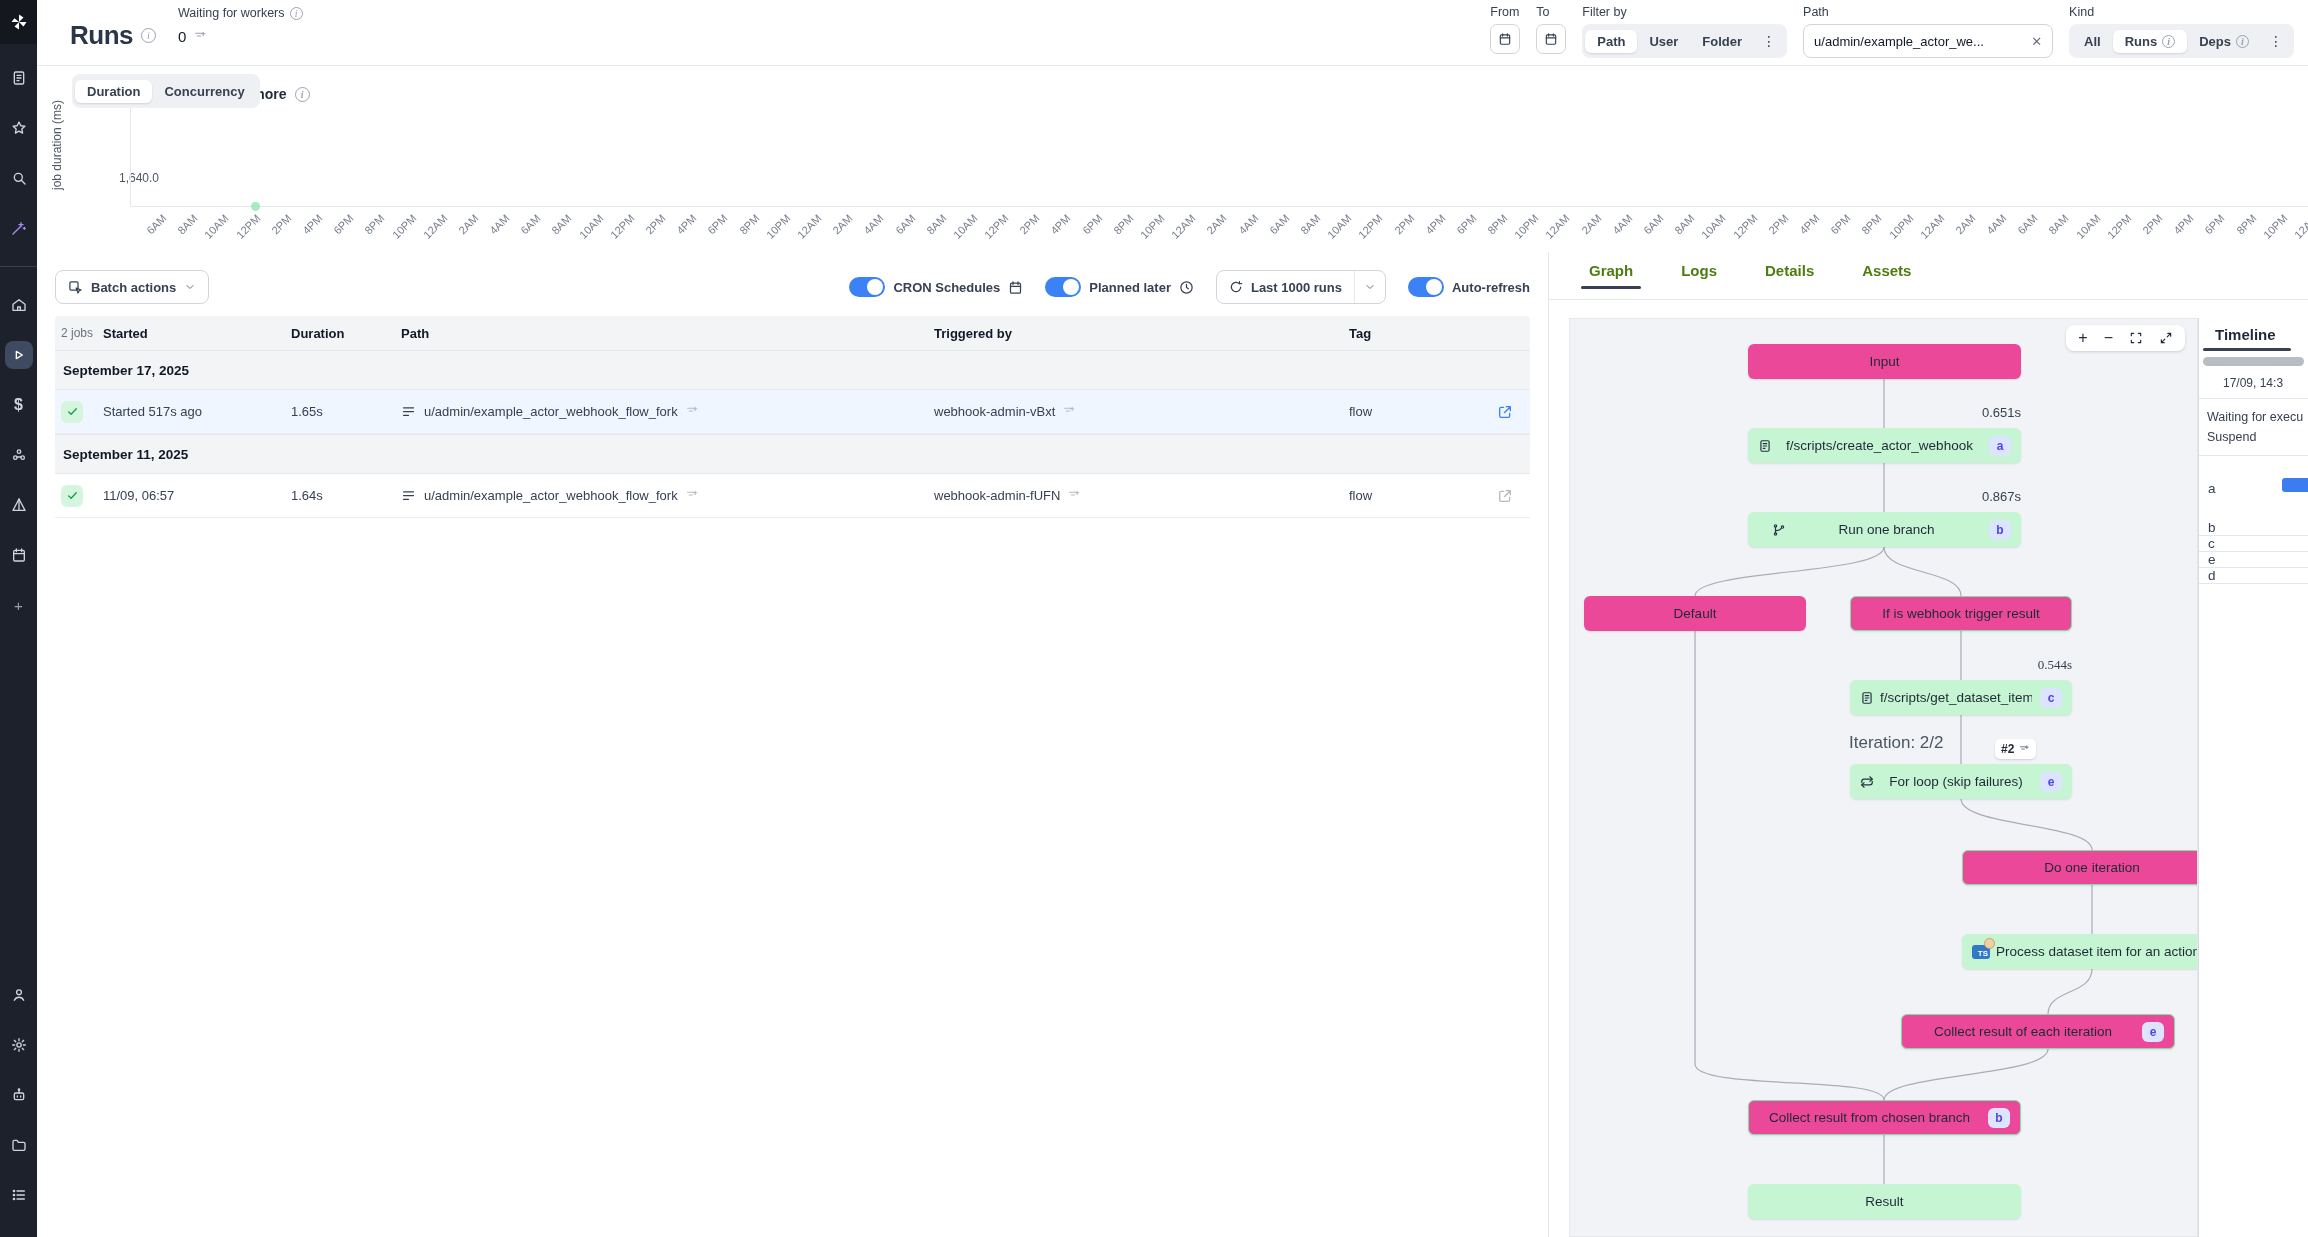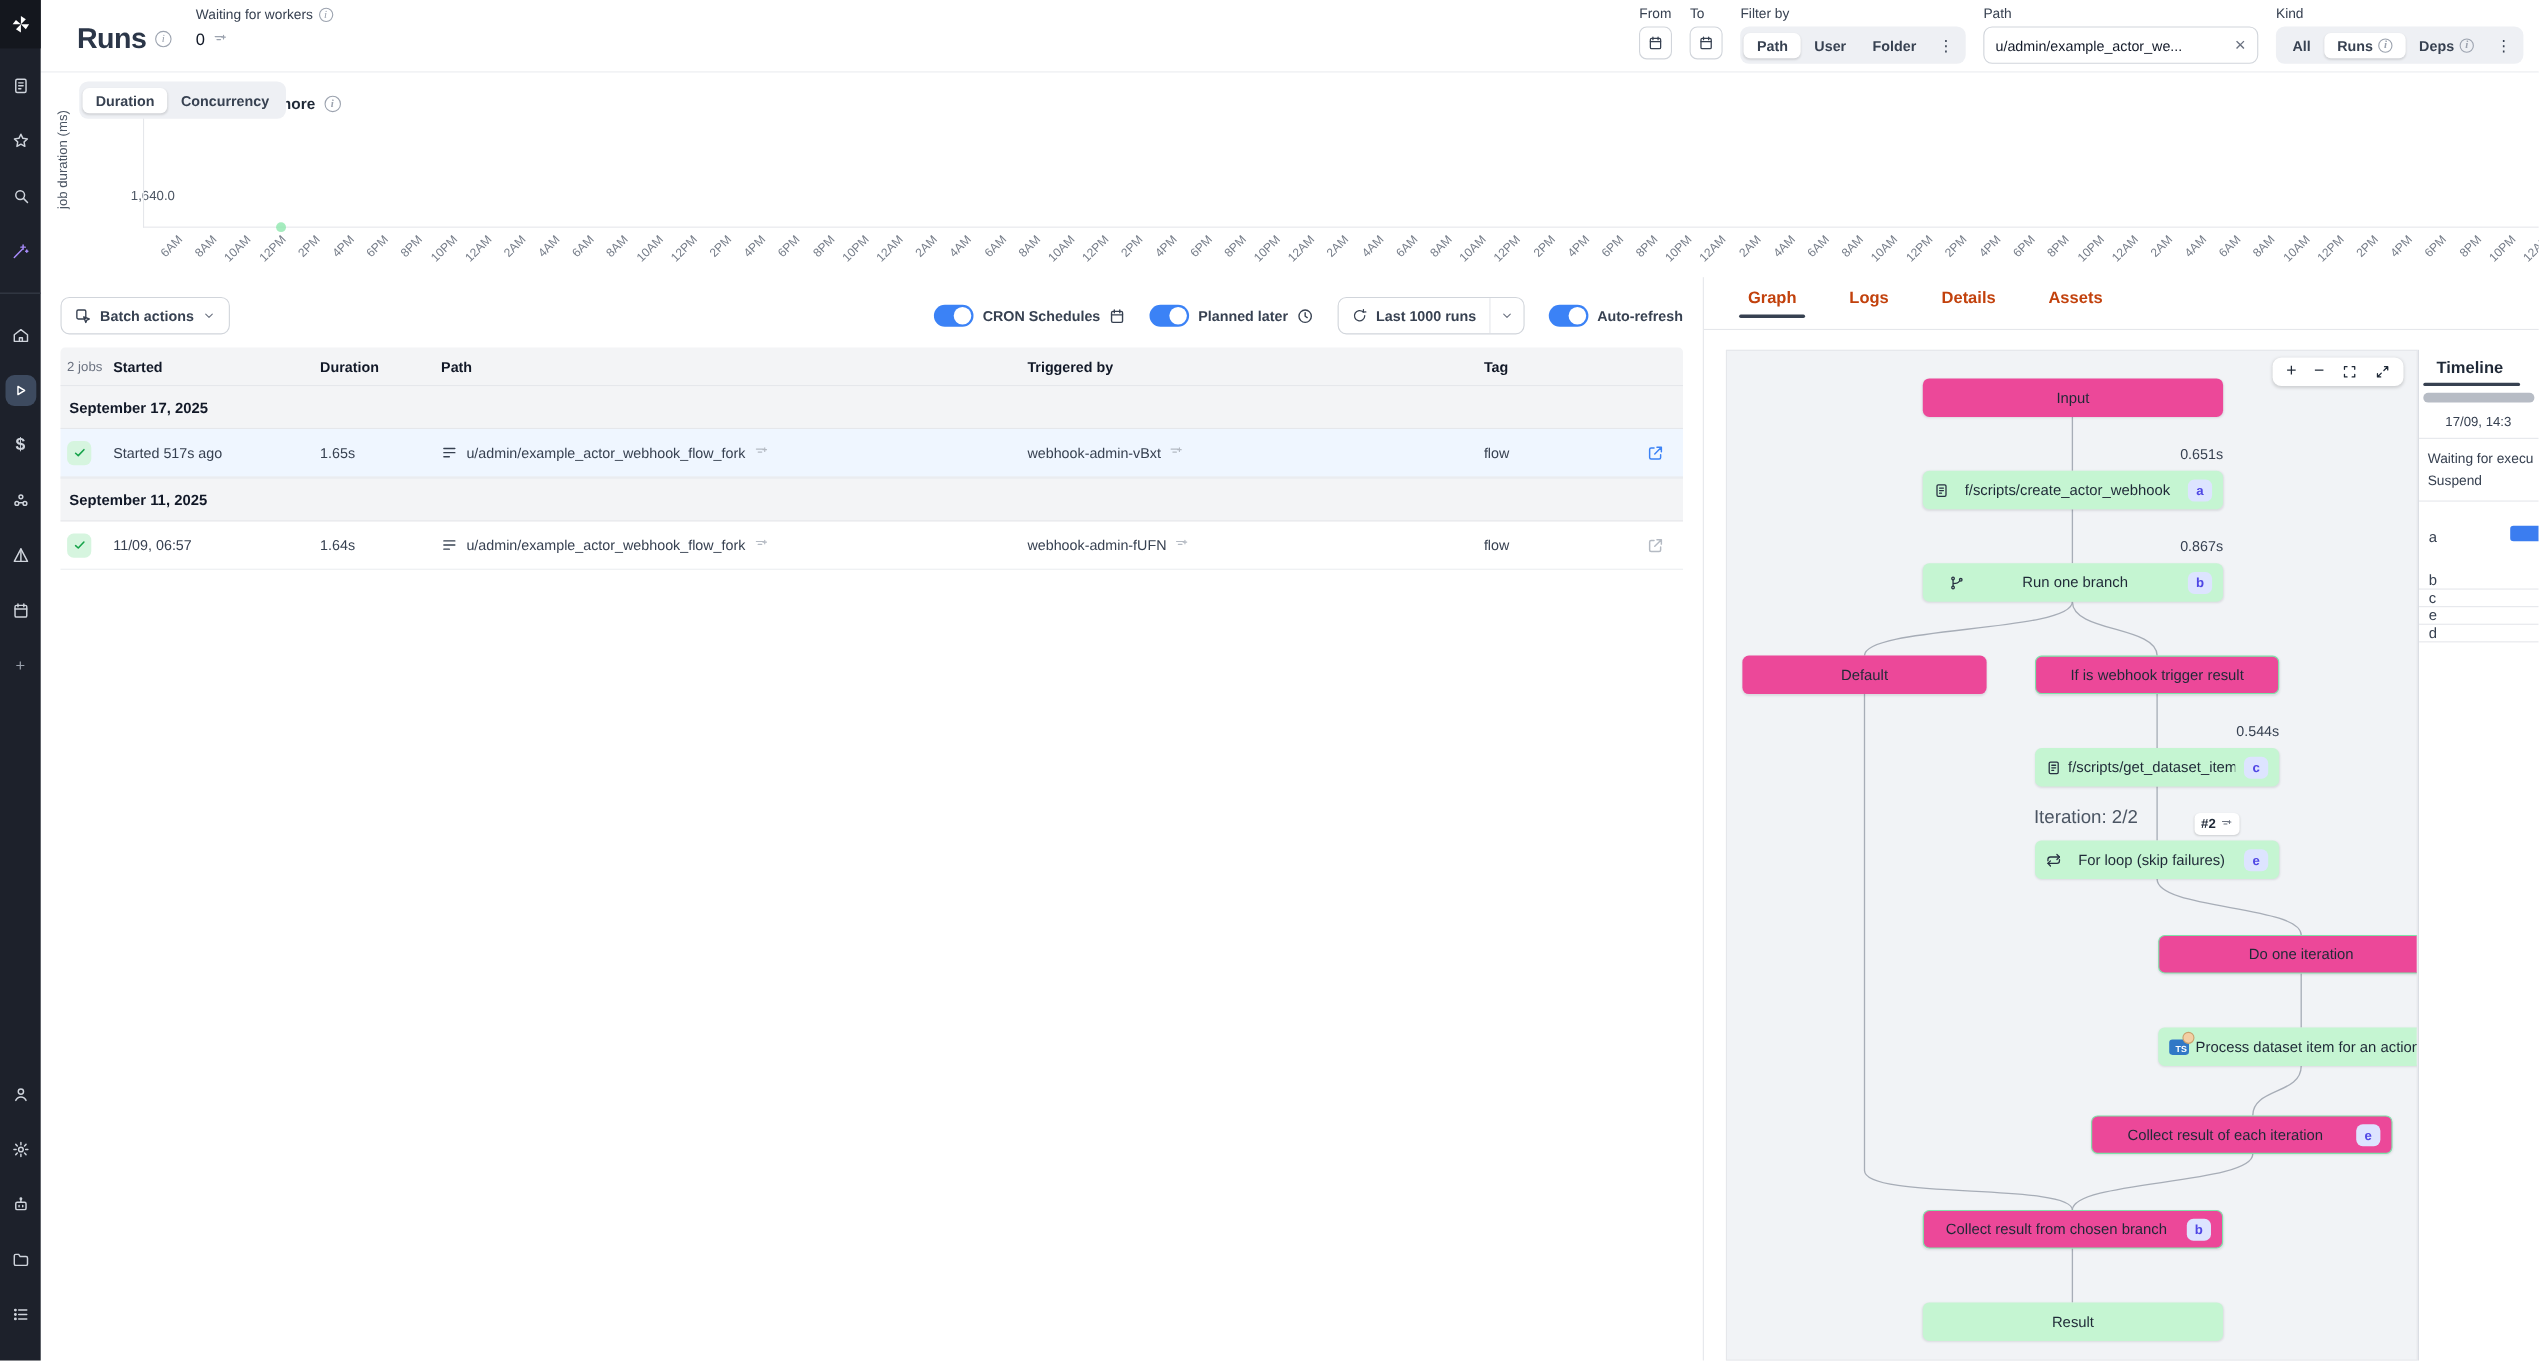--- a/index.html
+++ b/index.html
@@ -74,21 +74,21 @@
   .cell-text { font-size:13px; color:#374151; }
   .cell-flex { display:flex; align-items:center; gap:8px; min-width:0; }
   .path-link { font-size:13px; color:#374151; text-decoration:none; white-space:nowrap; }
   .mini-filter { color:#b4bac3; flex:none; }
   .ext-link { color:#3b82f6; }
   .ext-link.muted { color:#b4bac3; }
 
   
   .right-panel { position:absolute; left:1548px; top:252px; right:0; bottom:0; background:#fff; border-left:1px solid #e5e7eb; }
   .detail-tabs { height:48px; display:flex; align-items:flex-start; gap:44px; padding:6px 0 0 38px; border-bottom:1px solid #e5e7eb; }
-  .dtab { font-size:15px; font-weight:bold; color:#c2410c; padding:4px 2px 10px; position:relative; }
+  .dtab { font-size:15px; font-weight:bold; color:#4d7c0f; padding:4px 2px 10px; position:relative; }
   .dtab.active::after { content:""; position:absolute; left:-6px; right:-6px; bottom:0; height:3px; background:#374151; border-radius:2px; }
   .graph-row { position:absolute; top:66px; left:20px; right:0; bottom:0; display:flex; }
   .graph-box { flex:1; position:relative; background:#f1f3f6; border:1px solid #e5e7eb; overflow:hidden; }
   .graph-controls { position:absolute; top:6px; right:12px; background:#fff; border-radius:8px; box-shadow:0 1px 3px rgba(0,0,0,.15); display:flex; align-items:center; gap:16px; padding:6px 12px; color:#1f2937; z-index:5; }
   .gc-glyph { font-size:16px; line-height:14px; }
   .edges { position:absolute; inset:0; }
   .node { position:absolute; height:35px; border-radius:6px; display:flex; align-items:center; justify-content:center; font-size:13.5px; color:#1f2937; box-shadow:0 1px 2px rgba(15,23,42,.10); padding:0 10px; white-space:nowrap; }
   .node.gray { background:#ec4899; }
   .node.green { background:#c5f5d2; }
   .node.greenborder { border:1px solid #7ee2a8; }
@@ -594,21 +594,21 @@
         <span class="badge">b</span>
       </div>
 
       <div class="node gray" style="left:14px;top:277px;width:222px;">
           <span class="nlabel">Default</span>
         </div>
       <div class="node gray greenborder" style="left:280px;top:277px;width:222px;">
           <span class="nlabel">If is webhook trigger result</span>
         </div>
 
-      <div class="dur-label" style="left:280px;top:338px;width:222px;">0.544s</div>
+      <div class="dur-label" style="left:280px;top:338px;width:222px;font-family:Liberation Serif, serif;">0.544s</div>
       <div class="node green" style="left:280px;top:361px;width:222px;">
         <span class="node-icon">
             <svg class="ic" width="14" height="14" viewBox="0 0 24 24">
               <rect x="5" y="3" width="14" height="18" rx="2"></rect>
               <path d="M9 8h6M9 12h6M9 16h3"></path>
             </svg>
           </span>
         <span class="nlabel">f/scripts/get_dataset_items</span>
         <span class="badge">c</span>
       </div>

